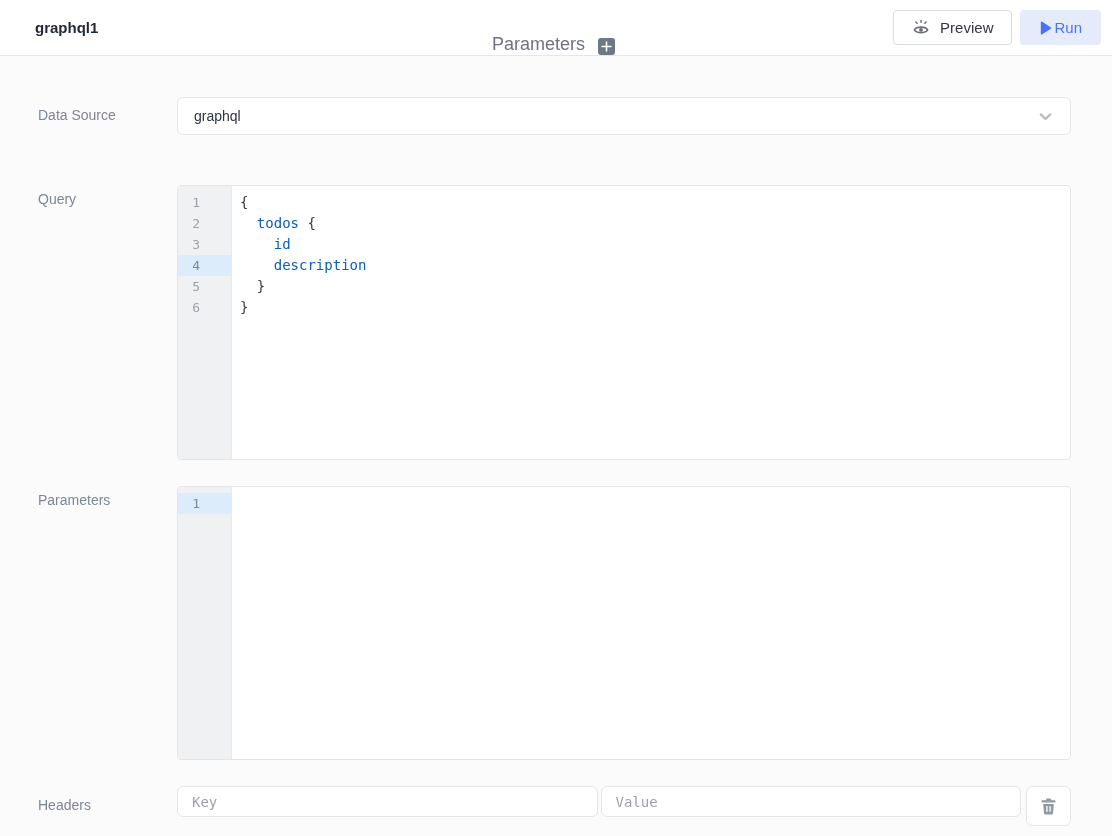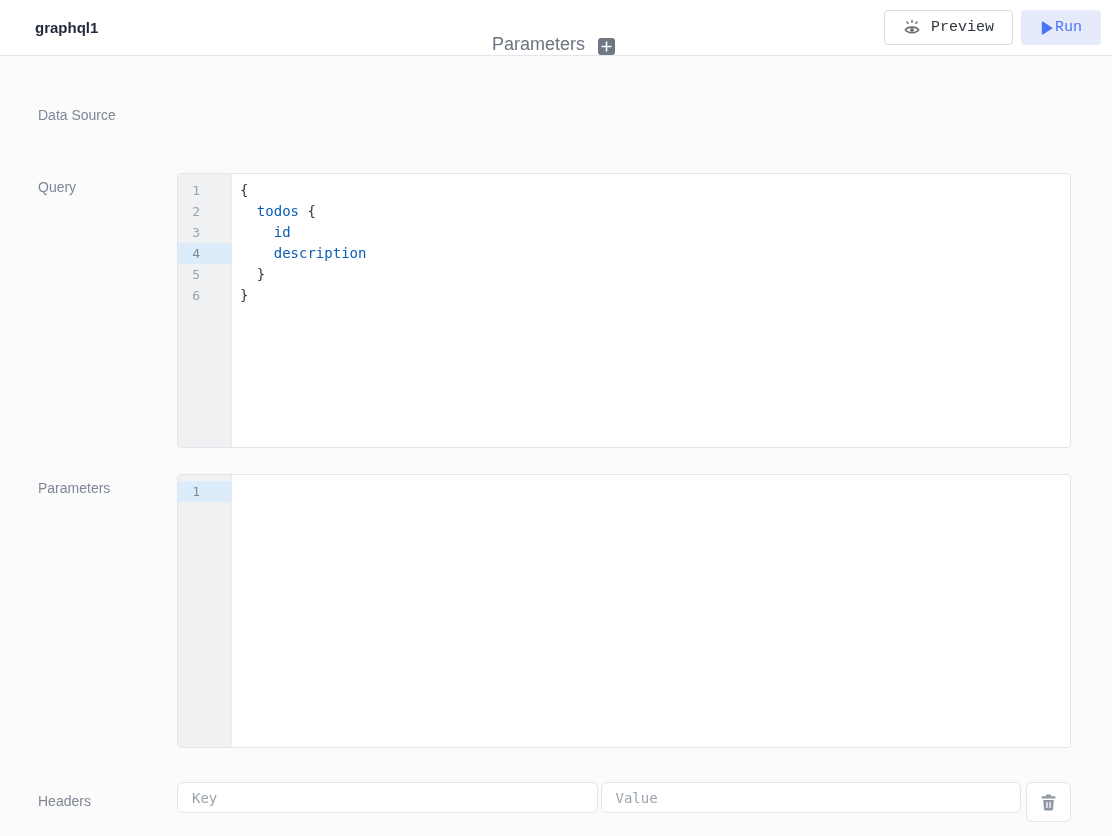--- a/index.html
+++ b/index.html
@@ -31,35 +31,35 @@
     display:flex;align-items:flex-end;gap:13px;color:#6b7480;font-size:18px;
   }
   .plus-badge{
     width:17px;height:17px;background:#6e7882;border:none;border-radius:3px;
     display:flex;align-items:center;justify-content:center;cursor:pointer;padding:0;
   }
   .topbar-actions{margin-left:auto;display:flex;align-items:center;gap:8px;}
   .btn{
     height:35px;border-radius:4px;font-size:15px;font-weight:500;
     display:inline-flex;align-items:center;cursor:pointer;
-    font-family:Liberation Mono, monospace;
+    font-family:Liberation Sans, sans-serif;
   }
   .btn-preview{background:#fff;border:1px solid #d9dce0;color:#30373e;padding:0 18px;gap:10px;}
   .btn-run{background:var(--run-bg);border:none;color:var(--accent);padding:0 19px;gap:2px;justify-content:space-between;}
   
   .row{display:flex;align-items:flex-start;padding:0 41px 0 38px;}
   .row-label{width:139px;flex:none;font-size:14px;color:var(--label);}
   .row-field{flex:1;min-width:0;}
   .row-datasource{margin-top:41px;}
   .row-datasource .row-label{padding-top:10px;}
   .row-query{margin-top:50px;}
   .row-query .row-label{padding-top:6px;}
   .row-variables{margin-top:26px;}
   .row-variables .row-label{padding-top:6px;}
-  .row-headers{margin-top:34px;}
+  .row-headers{margin-top:26px;}
   .row-headers .row-label{padding-top:11px;}
   
   .select{
     height:38px;background:#fff;border:1px solid var(--border);border-radius:6px;
     display:flex;align-items:center;justify-content:space-between;
     padding:0 16px;font-size:14px;color:#2c3542;cursor:pointer;
   }
   
   .editor{
     border:1px solid var(--border);border-radius:4px;background:#fff;
@@ -134,20 +134,30 @@
       </span>
       <span>Run</span>
     </button>
   </div>
 </header>
 
 <main>
 
   <div class="row row-datasource">
     <div class="row-label">Data Source</div>
+    <div class="row-field">
+      <div class="select">
+        <span>graphql</span>
+        <span style="display:flex;">
+          <svg width="17" height="17" viewBox="0 0 16 16">
+              <path d="M3.5 6l4.5 4.3L12.5 6" fill="none" stroke="#b4bac1" stroke-width="2" stroke-linecap="round" stroke-linejoin="round"></path>
+            </svg>
+        </span>
+      </div>
+    </div>
   </div>
 
   <div class="row row-query">
     <div class="row-label">Query</div>
     <div class="row-field">
       <div class="editor editor-query">
           <div class="gutter">
             <div class="ln">1</div>
             <div class="ln">2</div>
             <div class="ln">3</div>

